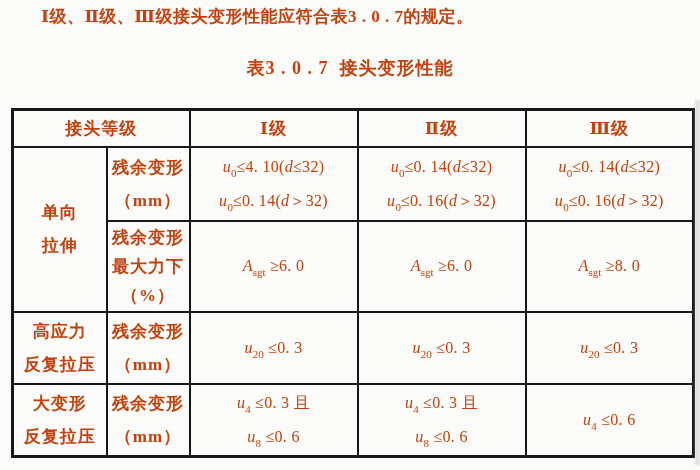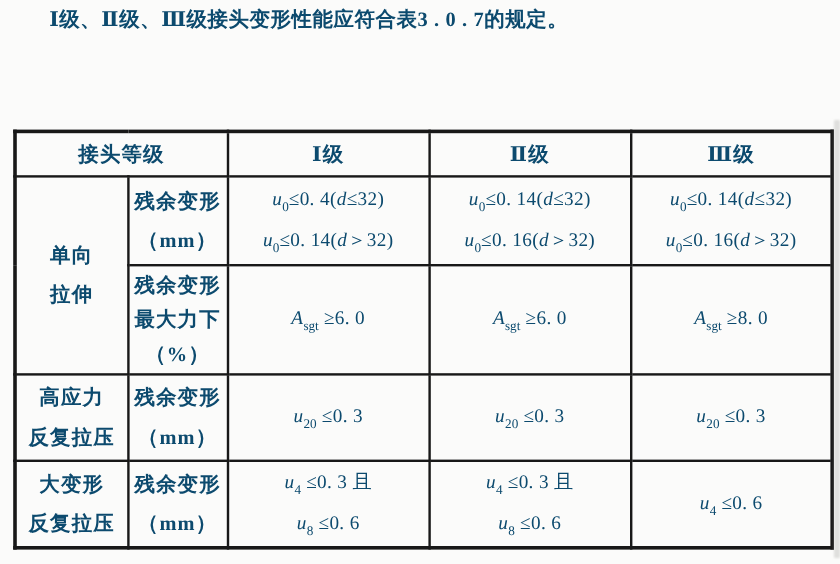--- a/index.html
+++ b/index.html
@@ -1,20 +1,20 @@
 <!DOCTYPE html>
 <html><head>
 <meta charset="utf-8">
 <style>
   html,body { margin:0; padding:0; }
   .page {
     position:relative; width:700px; height:470px; overflow:hidden;
     background:#fbfbfa;
     font-family:"Liberation Serif","DejaVu Serif",serif;
-    color:#0c4a6e;
+    color:#c2410c;
   }
   .intro {
     position:absolute; left:41px; top:5px; margin:0;
     font-size:17px; font-weight:600; letter-spacing:0.5px; white-space:pre;
   }
   .table-title {
     position:absolute; left:0; top:56px; width:100%; margin:0;
     text-align:center; font-size:18px; font-weight:700; letter-spacing:1px; white-space:pre;
   }
   table.jt {
@@ -40,20 +40,21 @@
     background:#c9c9c6; opacity:0.55; filter:blur(1px);
   }
 </style>
 </head>
 <body>
 
 <div class="page">
 
   <p class="intro">Ⅰ级、Ⅱ级、Ⅲ级接头变形性能应符合表3 . 0 . 7的规定。</p>
 
+  <h3 class="table-title">表3 . 0 . 7  接头变形性能</h3>
 
   <table class="jt">
     <colgroup>
       <col style="width:94px">
         <col style="width:83px">
       <col style="width:168px">
         <col style="width:168px">
         <col style="width:168px">
     </colgroup>
 
@@ -68,21 +69,21 @@
     <tr style="height:74px">
       <td rowspan="2" class="ch">
         <div class="tline">单向</div>
         <div class="tline">拉伸</div>
       </td>
       <td class="ch">
         <div class="tline">残余变形</div>
         <div class="tline">（mm）</div>
       </td>
       <td class="math">
-            <div class="math-line"><span class="seg-i">u</span><sub class="seg-sub">0</sub><span class="seg-n">≤0. 4(</span><span class="seg-i">d</span><span class="seg-n">≤32)</span></div>
+            <div class="math-line"><span class="seg-i">u</span><sub class="seg-sub">0</sub><span class="seg-n">≤4. 10(</span><span class="seg-i">d</span><span class="seg-n">≤32)</span></div>
             <div class="math-line"><span class="seg-i">u</span><sub class="seg-sub">0</sub><span class="seg-n">≤0. 14(</span><span class="seg-i">d</span><span class="seg-n">＞32)</span></div>
           </td>
       <td class="math">
             <div class="math-line"><span class="seg-i">u</span><sub class="seg-sub">0</sub><span class="seg-n">≤0. 14(</span><span class="seg-i">d</span><span class="seg-n">≤32)</span></div>
             <div class="math-line"><span class="seg-i">u</span><sub class="seg-sub">0</sub><span class="seg-n">≤0. 16(</span><span class="seg-i">d</span><span class="seg-n">＞32)</span></div>
           </td>
       <td class="math">
             <div class="math-line"><span class="seg-i">u</span><sub class="seg-sub">0</sub><span class="seg-n">≤0. 14(</span><span class="seg-i">d</span><span class="seg-n">≤32)</span></div>
             <div class="math-line"><span class="seg-i">u</span><sub class="seg-sub">0</sub><span class="seg-n">≤0. 16(</span><span class="seg-i">d</span><span class="seg-n">＞32)</span></div>
           </td>

